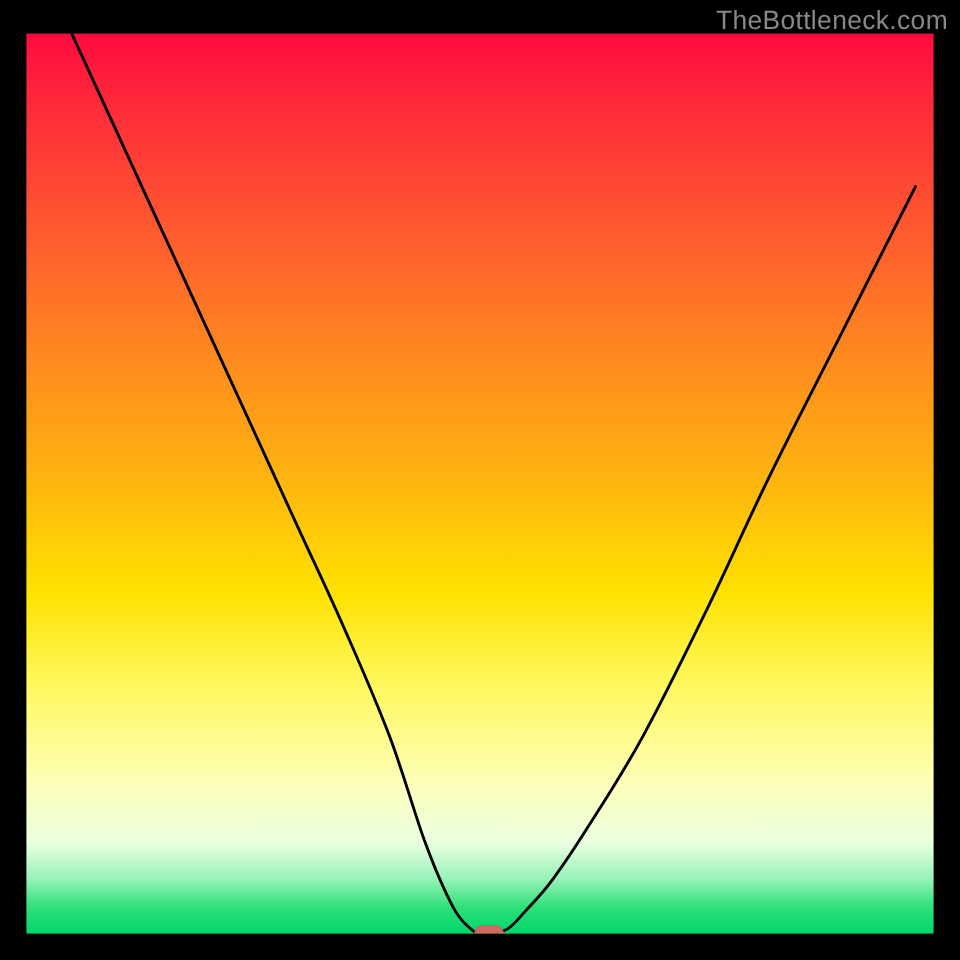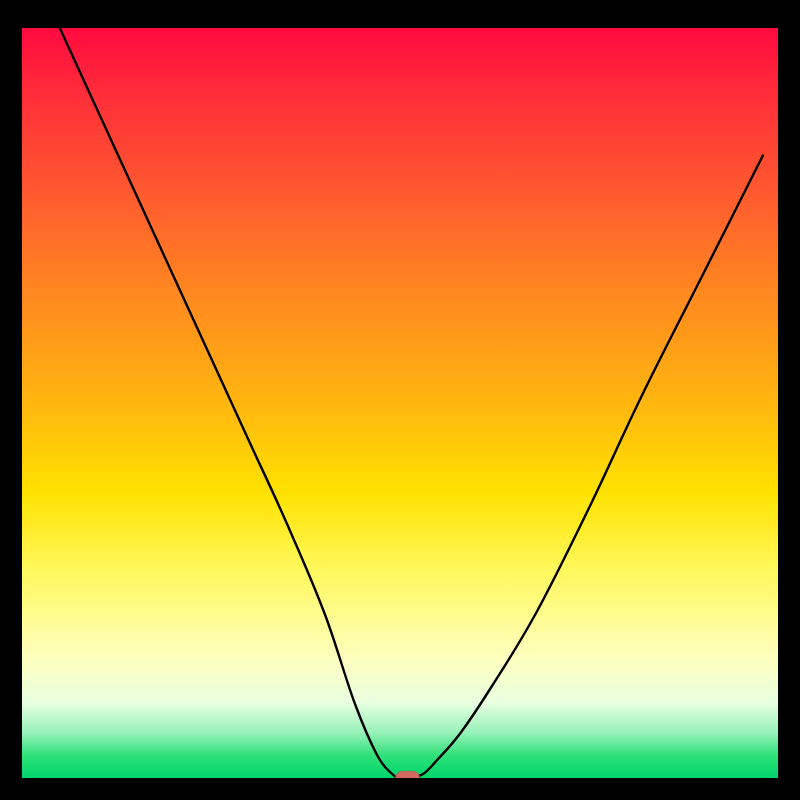--- a/index.html
+++ b/index.html
@@ -69,20 +69,21 @@
     fill: #d06a60;
     stroke: #bb5a52;
     stroke-width: 0.6;
   }
 </style>
 </head>
 <body>
 
 <div class="frame">
 
+  <div class="watermark">TheBottleneck.com</div>
 
   <div class="plot-area">
     <svg viewBox="0 0 100 100" preserveAspectRatio="none">
       <path id="curve-path" class="curve" d="M 5.00 0.00 C 5.90 1.98 8.20 7.04 10.00 11.00 C 11.80 14.96 13.20 18.04 15.00 22.00 C 16.80 25.96 18.20 29.04 20.00 33.00 C 21.80 36.96 23.20 40.04 25.00 44.00 C 26.80 47.96 28.20 51.04 30.00 55.00 C 31.80 58.96 33.20 61.86 35.00 66.00 C 36.80 70.14 38.38 73.68 40.00 78.00 C 41.62 82.32 42.74 86.58 44.00 90.00 C 45.26 93.42 46.10 95.29 47.00 97.00 C 47.90 98.71 48.46 98.96 49.00 99.50 C 49.54 100.04 49.64 99.91 50.00 100.00 C 50.36 100.09 50.46 100.09 51.00 100.00 C 51.54 99.91 52.28 99.95 53.00 99.50 C 53.72 99.05 54.10 98.49 55.00 97.50 C 55.90 96.51 56.74 95.71 58.00 94.00 C 59.26 92.29 60.20 90.88 62.00 88.00 C 63.80 85.12 65.66 82.32 68.00 78.00 C 70.34 73.68 72.48 69.22 75.00 64.00 C 77.52 58.78 79.30 54.58 82.00 49.00 C 84.70 43.42 87.12 38.76 90.00 33.00 C 92.88 27.24 96.56 19.88 98.00 17.00" vector-effect="non-scaling-stroke"></path>
       <rect id="marker-rect" class="marker" x="49.40" y="99.10" width="3.20" height="1.80" rx="0.90" ry="0.90" vector-effect="non-scaling-stroke" style="fill: rgb(208, 106, 96);"></rect>
     </svg>
   </div>
 
 </div>
 

